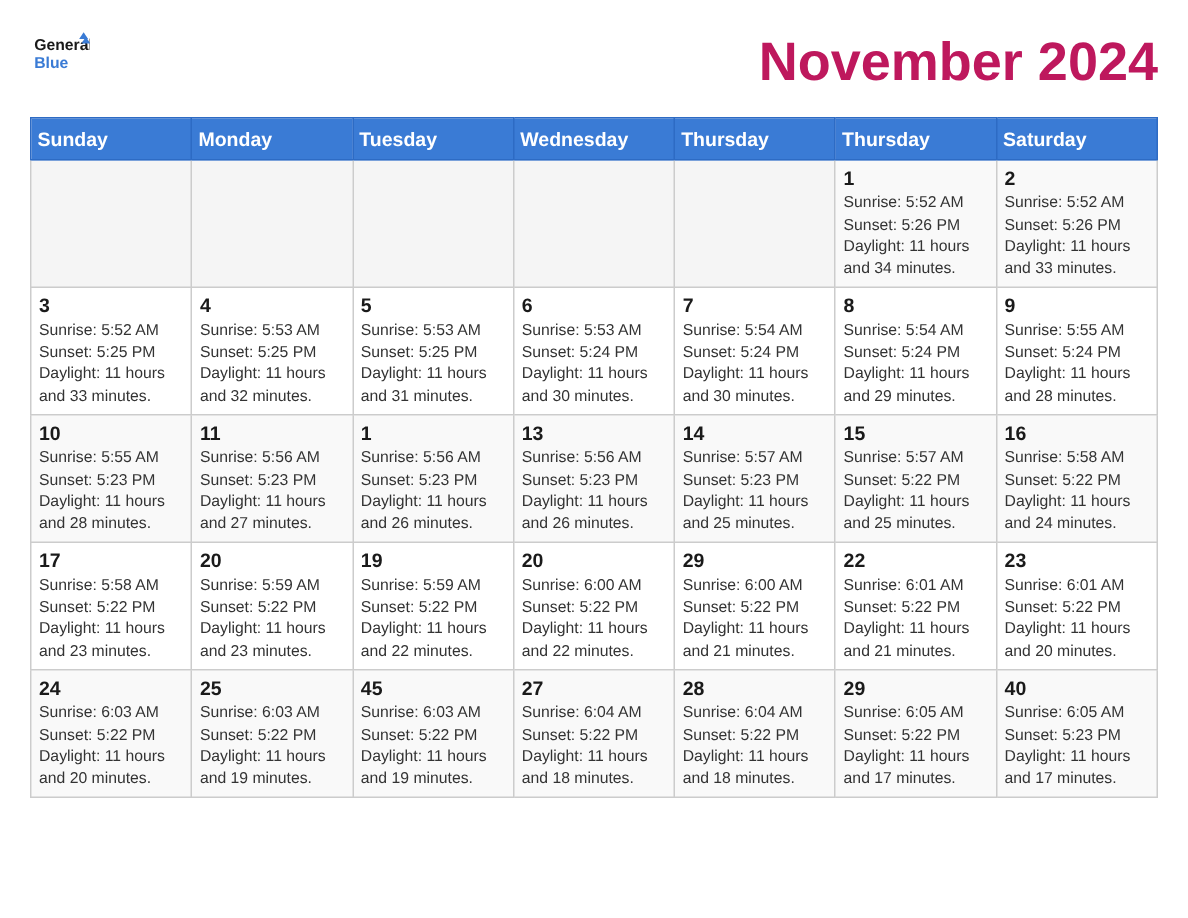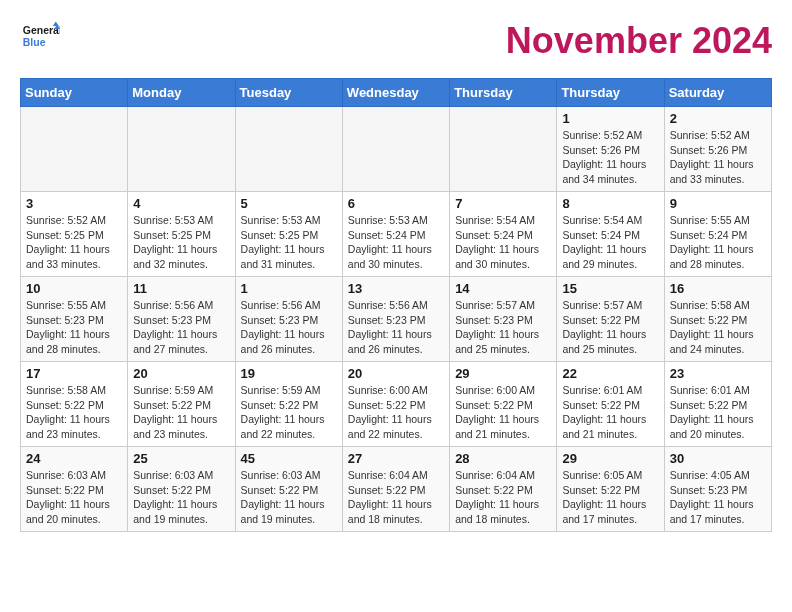--- a/index.html
+++ b/index.html
@@ -324,21 +324,21 @@
 and 18 minutes.</div>
         </td>
         <td>
           <span class="day-number">29</span>
           <div class="day-info">Sunrise: 6:05 AM
 Sunset: 5:22 PM
 Daylight: 11 hours
 and 17 minutes.</div>
         </td>
         <td>
-          <span class="day-number">30</span>
-          <div class="day-info">Sunrise: 4:05 AM
+          <span class="day-number">40</span>
+          <div class="day-info">Sunrise: 6:05 AM
 Sunset: 5:23 PM
 Daylight: 11 hours
 and 17 minutes.</div>
         </td>
       </tr>
     </tbody>
 </table>
 
 </body></html>

